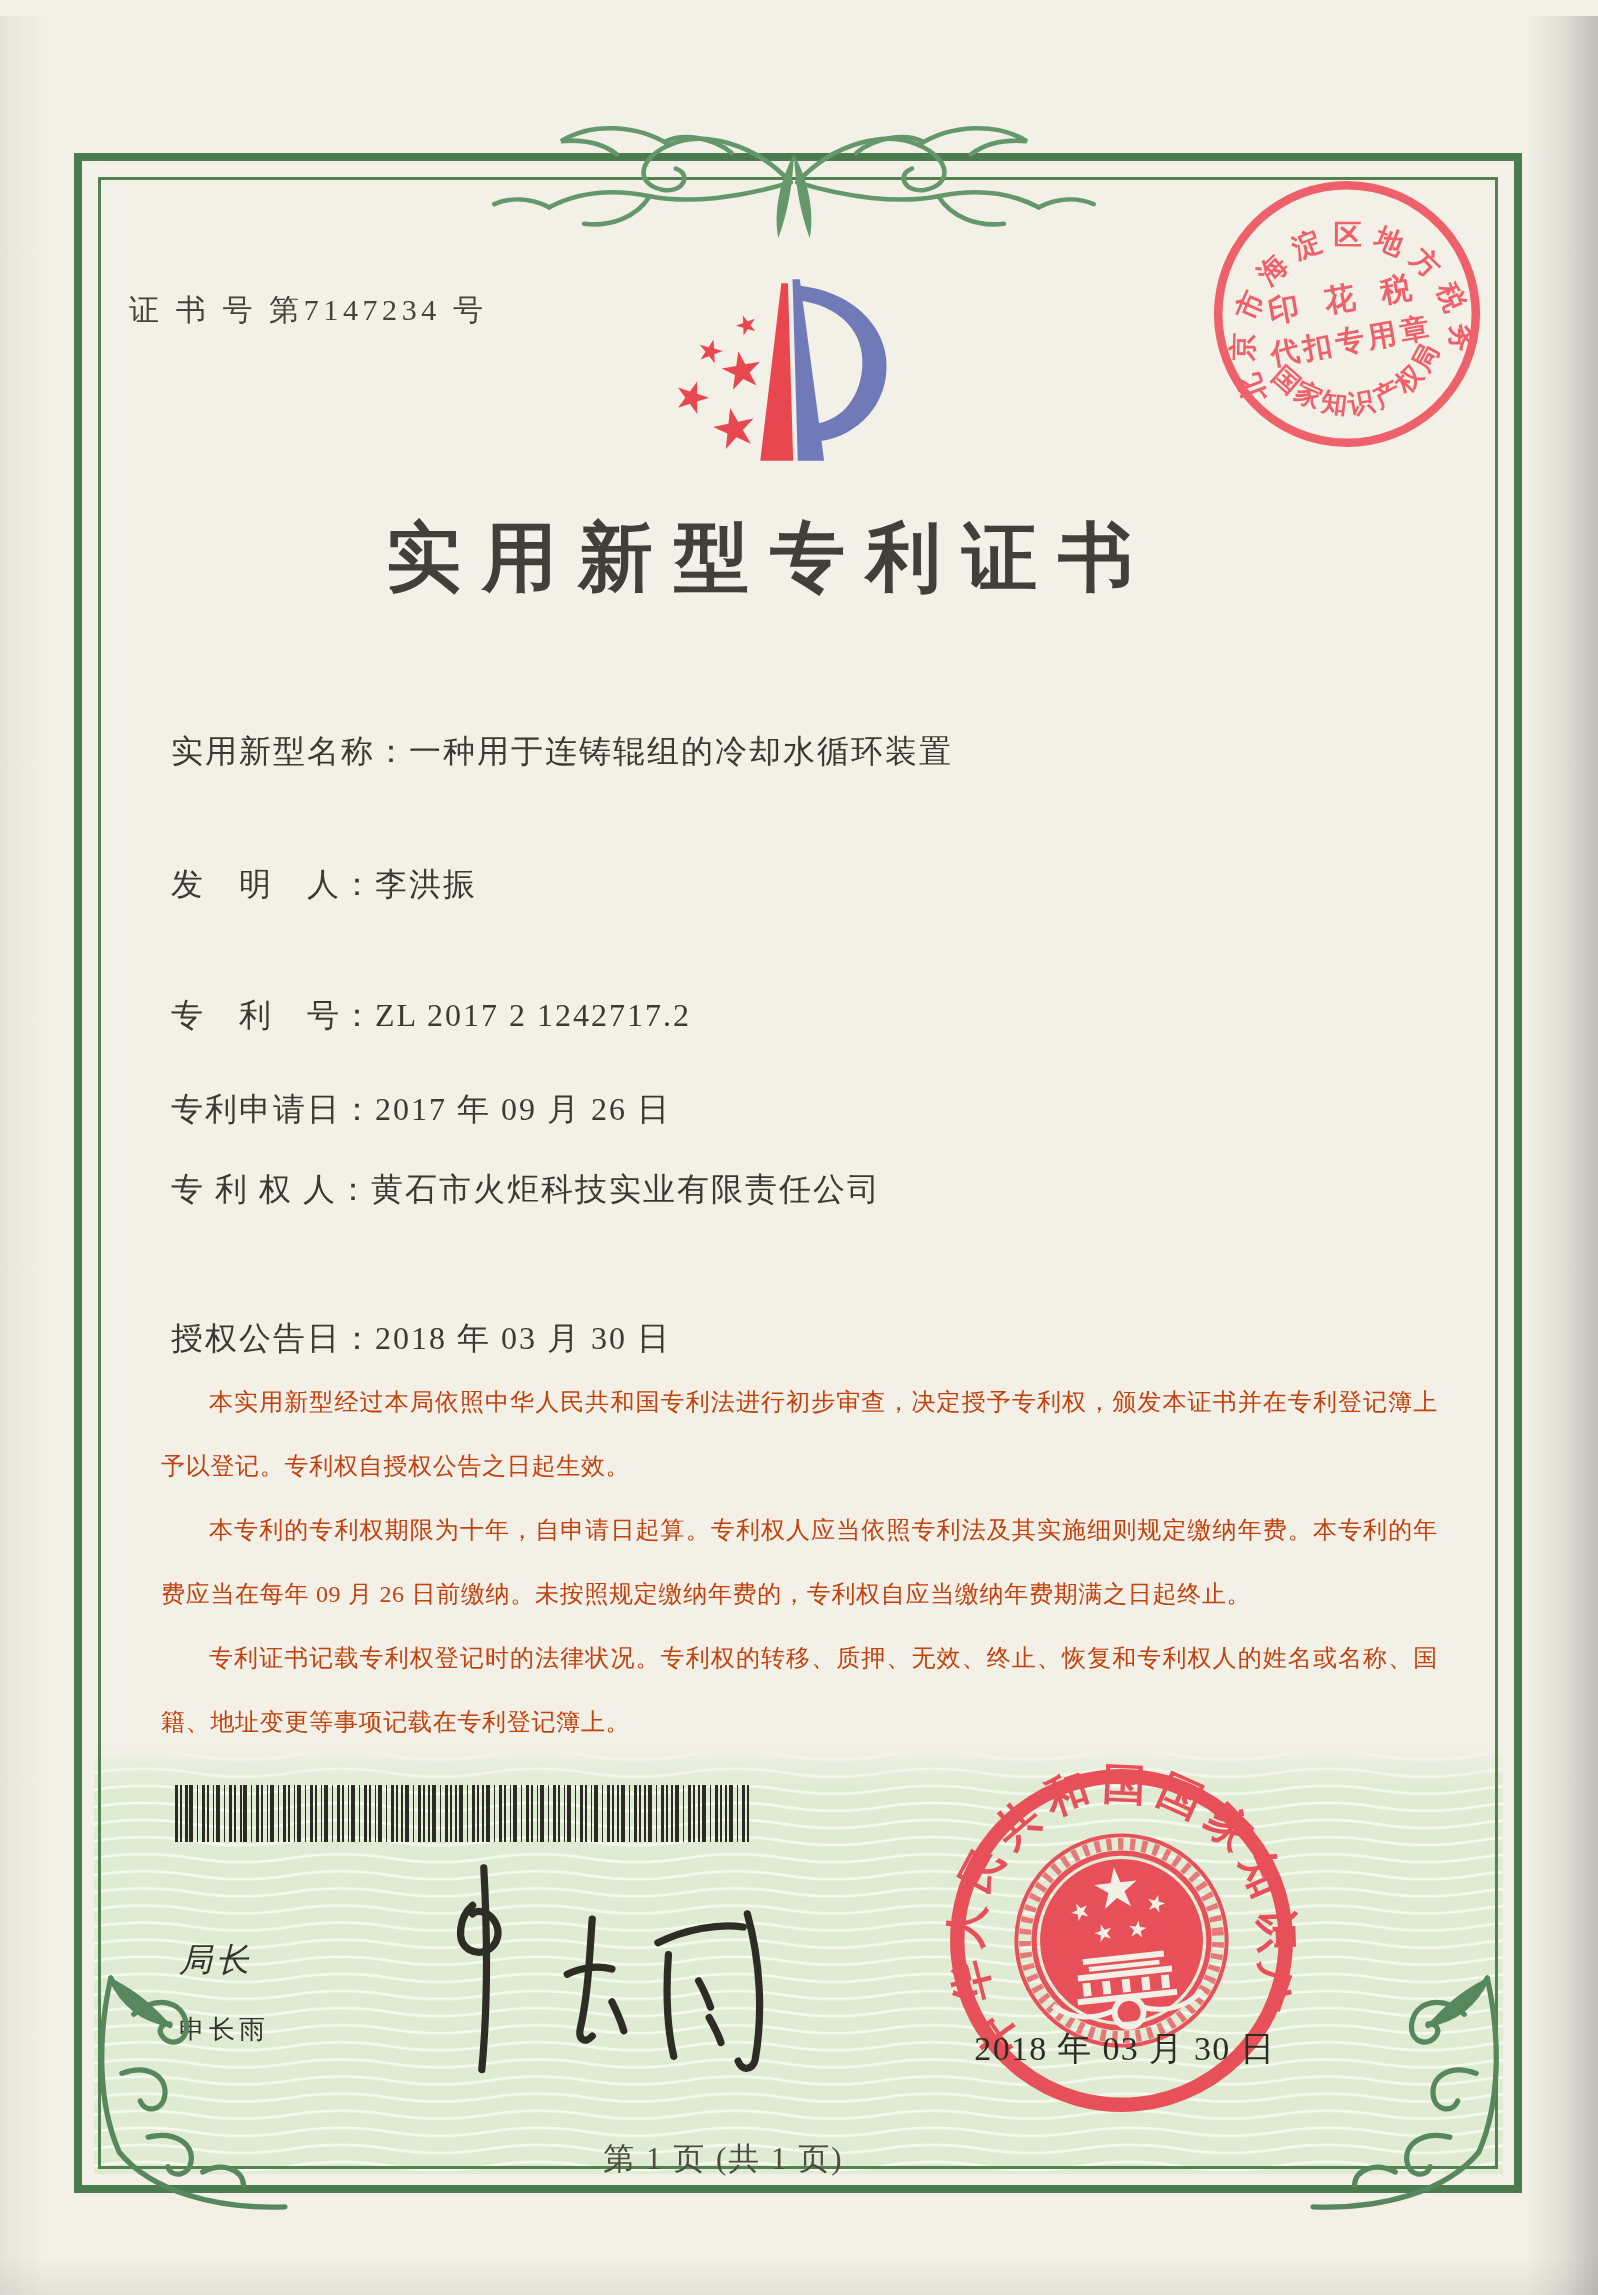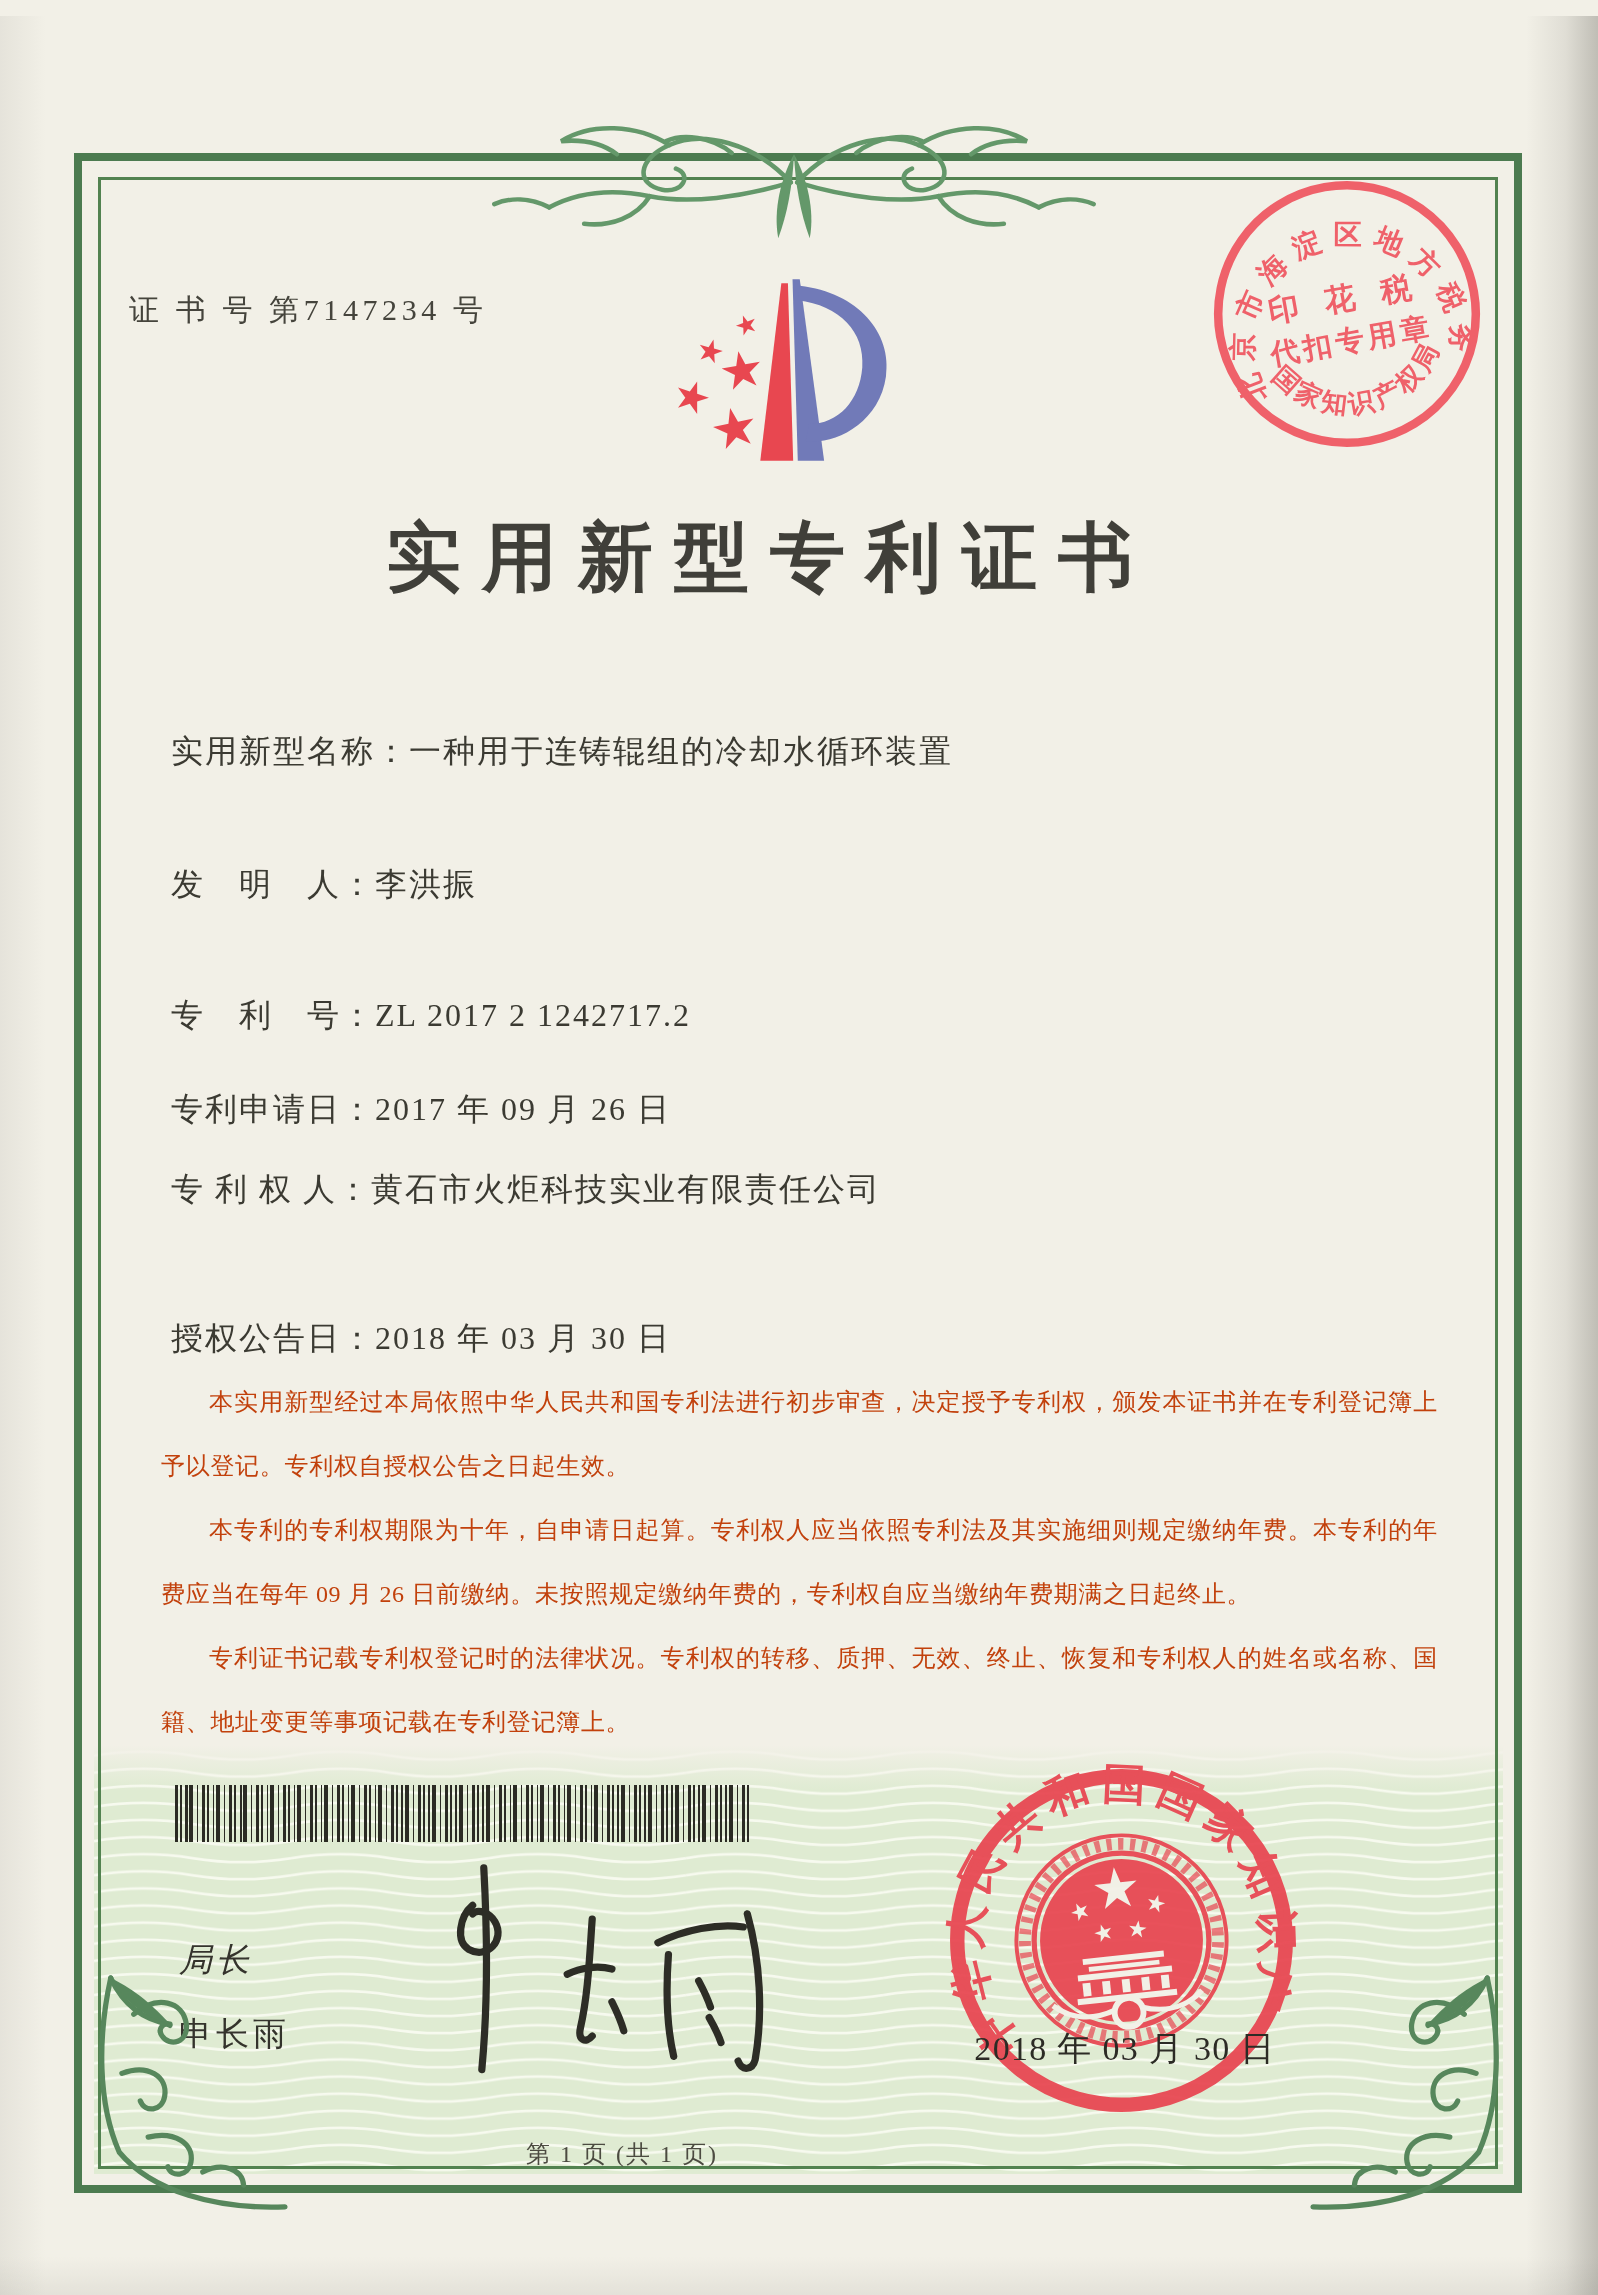--- a/index.html
+++ b/index.html
@@ -40,31 +40,31 @@
   .body-text p { font-size:24px; line-height:64px; color:#c2410c; text-align:justify;
     text-indent:2em; letter-spacing:0.7px; }
 
   .barcode { position:absolute; left:175px; top:1769px; width:574px; height:57px; z-index:12;
     background-image:repeating-linear-gradient(90deg,
       #2b2b24 0 3.3px, transparent 3.3px 5.3px, #2b2b24 5.3px 6.6px, transparent 6.6px 10.5px,
       #2b2b24 10.5px 12.5px, transparent 12.5px 14px, #2b2b24 14px 18.4px, transparent 18.4px 22px,
       #2b2b24 22px 23px, transparent 23px 27px); }
 
   .sig-title { position:absolute; left:179px; top:1922px; font-size:33px; color:#34332c; letter-spacing:4px; z-index:12;font-style:italic; }
-  .sig-name  { position:absolute; left:179px; top:1996px; font-size:33px; color:#34332c; letter-spacing:4px; z-index:12; }
+  .sig-name  { position:absolute; left:179px; top:1996px; font-size:26px; color:#34332c; letter-spacing:4px; z-index:12; }
   .signature { position:absolute; left:395px; top:1840px; z-index:13; }
 
   .seal-bottom { position:absolute; left:931px; top:1734px; z-index:20; opacity:0.93; }
   .seal-date { position:absolute; left:941px; top:2010px; width:368px; text-align:center;
     font-size:34px; color:#2c2b25; letter-spacing:1.3px; z-index:22; }
 
   .stamp-top { position:absolute; left:1209px; top:160px; z-index:40; opacity:0.92; }
 
-  .footer { position:absolute; left:526px; top:2122px; width:395px; 
-    font-size:24px; color:#4c4b41; letter-spacing:2px; z-index:12; }
+  .footer { position:absolute; left:526px; top:2122px; width:395px; text-align:center;
+    font-size:31px; color:#4c4b41; letter-spacing:2px; z-index:12; }
 
   .ornament-top { position:absolute; left:488px; top:91px; z-index:8; }
   .corner-left  { position:absolute; left:68px;  top:1942px; z-index:25; }
   .corner-right { position:absolute; left:1267px; top:1942px; z-index:25; transform:scaleX(-1); }
 </style>
 </head>
 <body>
 
 <div class="page">
 

